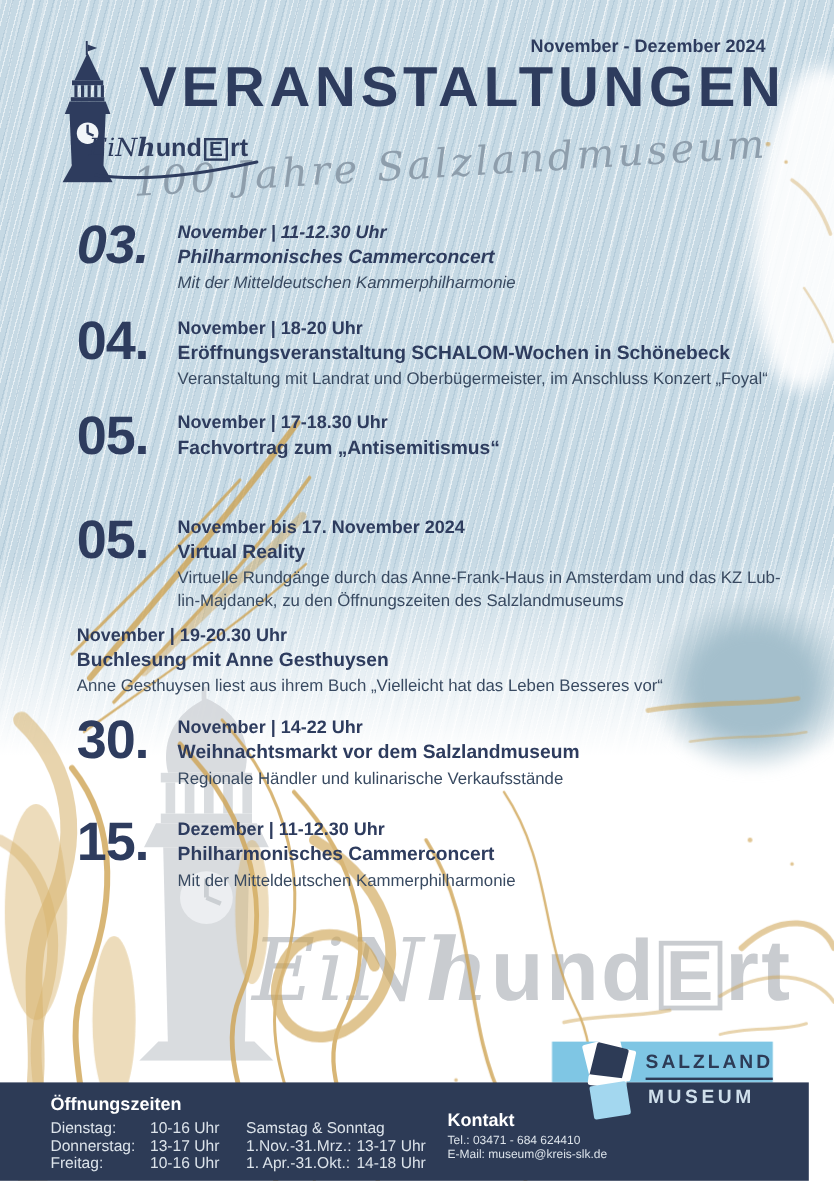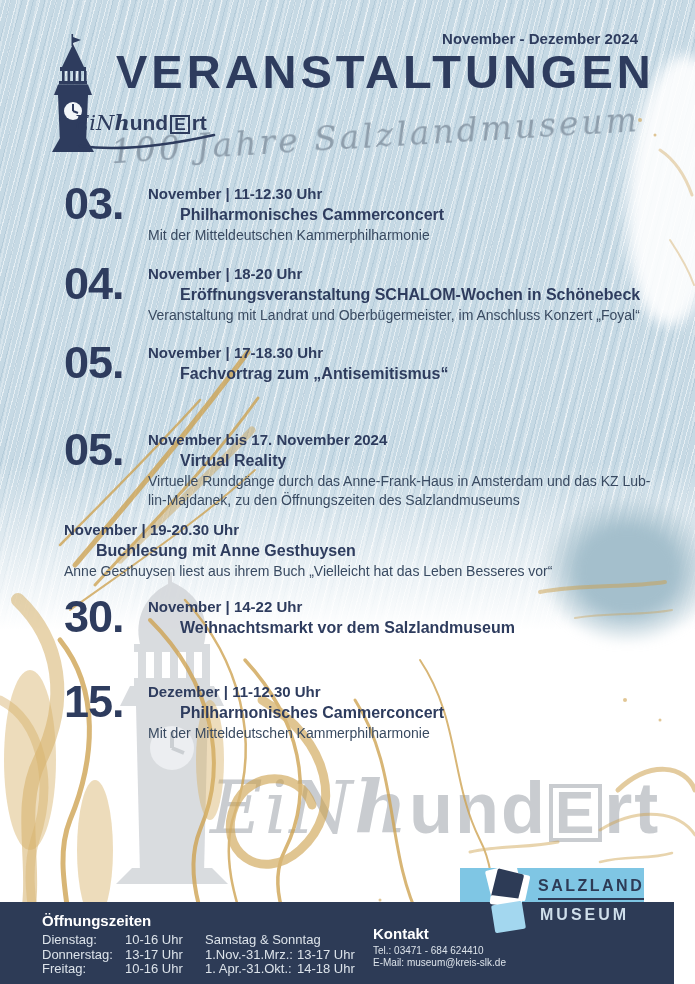--- a/index.html
+++ b/index.html
@@ -55,34 +55,34 @@
     font-style:italic;font-size:33px;color:var(--script-gray,#8e9eac);
     letter-spacing:3px;transform:rotate(-3.5deg);transform-origin:right center;white-space:nowrap;
   }
   .logo-tower{position:absolute;left:28px;top:34px;}
   .logo-text{
     position:absolute;left:74px;top:112px;font-size:21px;line-height:1;
     color:var(--navy,#2e3c5e);white-space:nowrap;
   }
   
   .event{position:absolute;left:64px;right:16px;display:flex;}
-  .event:nth-of-type(1){top:183px;}
+  .event:nth-of-type(1){top:183px;font-style:italic;}
   .event:nth-of-type(2){top:263px;}
   .event:nth-of-type(3){top:342px;}
   .event:nth-of-type(4){top:429px;}
   .event:nth-of-type(5){top:519px;}
   .event:nth-of-type(6){top:596px;}
   .event:nth-of-type(7){top:681px;}
   .ev-day{
     width:84px;flex:0 0 84px;font-size:45px;font-weight:700;line-height:.95;
     color:var(--navy,#2e3c5e);letter-spacing:-1px;
   }
   .ev-body{flex:1;padding-top:1px;}
   .ev-date{font-size:15px;font-weight:700;line-height:1.32;color:var(--navy,#2e3c5e);}
-  .ev-title{font-size:16px;font-weight:700;line-height:1.32;color:var(--navy,#2e3c5e);padding-left:32px;}
+  .ev-title{font-size:16px;font-weight:700;line-height:1.32;color:var(--navy,#2e3c5e);}
   .ev-desc{font-size:14px;line-height:1.36;color:var(--body-text,#394a61);white-space:pre-line;margin-top:1px;}
   
   .footer{
     position:absolute;left:0;top:902px;width:674px;height:82px;
     background:var(--footer-navy,#2d3b56);color:var(--footer-text,#dce3ea);z-index:7;
   }
   .oh-title{position:absolute;left:42px;top:10px;font-size:15px;font-weight:700;color:#fff;}
   .oh-col1{position:absolute;left:42px;top:31px;font-size:13px;line-height:14.5px;}
   .oh-col1 .lbl{display:inline-block;width:83px;}
   .oh-col2{position:absolute;left:205px;top:31px;font-size:13px;line-height:14.5px;}
@@ -242,20 +242,21 @@
         <div class="ev-date">November | 19-20.30 Uhr</div>
         <div class="ev-title">Buchlesung mit Anne Gesthuysen</div>
         <div class="ev-desc">Anne Gesthuysen liest aus ihrem Buch „Vielleicht hat das Leben Besseres vor“</div>
       </div>
     </section>
     <section class="event">
       <div class="ev-day">30.</div>
       <div class="ev-body">
         <div class="ev-date">November | 14-22 Uhr</div>
         <div class="ev-title">Weihnachtsmarkt vor dem Salzlandmuseum</div>
+        <div class="ev-desc">Regionale Händler und kulinarische Verkaufsstände</div>
       </div>
     </section>
     <section class="event">
       <div class="ev-day">15.</div>
       <div class="ev-body">
         <div class="ev-date">Dezember | 11-12.30 Uhr</div>
         <div class="ev-title">Philharmonisches Cammerconcert</div>
         <div class="ev-desc">Mit der Mitteldeutschen Kammerphilharmonie</div>
       </div>
     </section>

